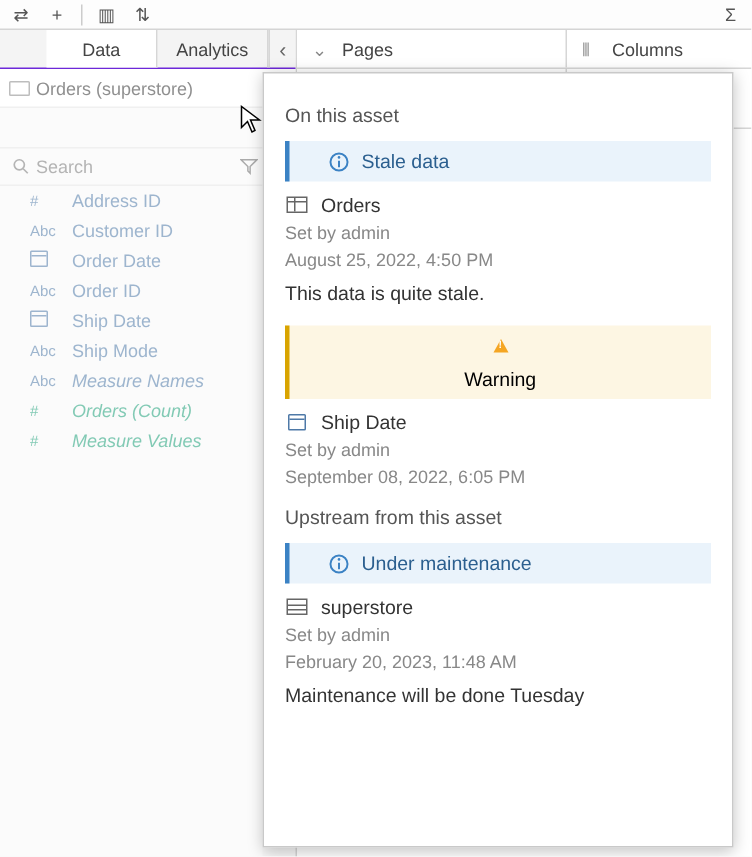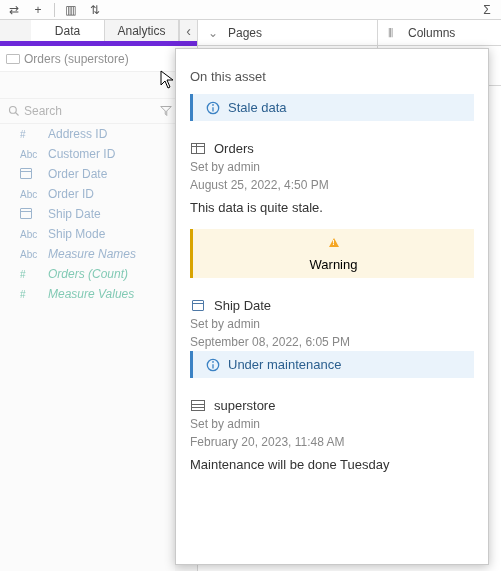--- a/index.html
+++ b/index.html
@@ -6,21 +6,21 @@
 body { background: #f7f7f7; width: 501px; height: 571px; overflow: hidden; position: relative; font-size: 12px; color: #333; }
 
 
 .top-toolbar { height: 20px; border-bottom: 1px solid #d5d5d5; background: #fdfdfd; display: flex; align-items: center; gap: 8px; padding: 0 6px; color: #555; }
 .top-toolbar .ico { width: 16px; height: 16px; display: inline-flex; align-items: center; justify-content: center; color: #555; font-size: 12px; }
 .top-toolbar .sep { width: 1px; height: 14px; background: #ccc; }
 
 
 .left-pane { position: absolute; left: 0; top: 20px; width: 198px; bottom: 0; background: #f7f7f7; border-right: 1px solid #d6d6d6; }
 
-.side-tabs { display: flex; height: 26px; border-bottom: 5px solid #6d28d9; background: #f4f4f4; align-items: stretch; padding-left: 31px; }
+.side-tabs { display: flex; height: 26px; border-bottom: 1px solid #6d28d9; background: #f4f4f4; align-items: stretch; padding-left: 31px; }
 .side-tab { flex: 1; display: flex; align-items: center; justify-content: center; font-size: 12px; color: #444; border-right: 1px solid #d6d6d6; position: relative; }
 .side-tab.active { background: #ffffff; }
 .side-tabs .collapse { width: 18px; display: flex; align-items: center; justify-content: center; color: #666; border-left: 1px solid #d6d6d6; font-size: 14px; line-height: 1; }
 
 .datasource-row { display: flex; align-items: center; height: 26px; padding: 0 6px; gap: 4px; background: #fff; border-bottom: 1px solid #e4e4e4; position: relative; }
 .ds-icon { width: 14px; height: 10px; border: 1px solid #888; border-radius: 1px; display: inline-block; flex-shrink: 0; }
 .ds-warn { position: absolute; right: 6px; top: 5px; }
 .tri-warn { width: 0; height: 0; border-left: 5px solid transparent; border-right: 5px solid transparent; border-bottom: 9px solid #f5a623; display: inline-block; position: relative; }
 .tri-warn::after { content: "!"; position: absolute; left: -2px; top: 1px; font-size: 7px; color: #fff; font-weight: bold; width: 4px; text-align: center; }
 
@@ -57,21 +57,21 @@
 
 
 .cursor { position: absolute; left: 160px; top: 70px; z-index: 30; pointer-events: none; }
 .cursor svg { width: 16px; height: 20px; }
 
 
 .popover { position: absolute; left: 175px; top: 48px; right: 12px; bottom: 6px; background: #fff; border: 1px solid #c9c9c9; box-shadow: 0 2px 10px rgba(0,0,0,0.25); z-index: 20; padding: 14px 14px 10px; overflow: hidden; font-size: 13px; color: #333; }
 .pop-section-title { font-size: 13px; color: #555; margin: 10px 0 10px; }
 .pop-section-title:first-child { margin-top: 6px; }
 
-.banner { display: flex; align-items: center; gap: 8px; padding: 6px 13px; border-left: 3px solid; font-size: 13px; margin-bottom: 20px; }
+.banner { display: flex; align-items: center; gap: 8px; padding: 6px 26px; border-left: 3px solid; font-size: 13px; margin-bottom: 8px; }
 .banner.info { background: #eaf3fb; border-color: #3b82c4; color: #2b5f8f; }
 .banner.warn { background: #fdf6e3; border-color: #d9a400; color: #000000; flex-direction: column; }
 .banner .b-ico { width: 14px; height: 14px; display: inline-flex; align-items: center; justify-content: center; flex-shrink: 0; }
 .banner.info .b-ico { color: #3b82c4; }
 
 .meta-row { display: flex; align-items: center; gap: 8px; margin: 4px 0 2px; font-size: 13px; }
 .meta-row .m-ico { width: 16px; display: inline-flex; align-items: center; justify-content: center; color: #555; }
 .meta-sub { font-size: 12px; color: #888; line-height: 1.5; }
 .meta-msg { font-size: 13px; color: #333; margin: 6px 0 14px; }
 
@@ -223,20 +223,21 @@
   </div>
   <div class="meta-row">
     <span class="m-ico">
         <span class="cal-ico"></span>
       </span>
     <span>Ship Date</span>
   </div>
   <div class="meta-sub">Set by admin</div>
   <div class="meta-sub">September 08, 2022, 6:05 PM</div>
 
+  <div class="pop-section-title">Upstream from this asset</div>
 
   <div class="banner info">
     <span class="b-ico">
       <svg width="14" height="14" viewBox="0 0 16 16">
           <circle cx="8" cy="8" r="6.5" fill="none" stroke="currentColor" stroke-width="1.5"></circle>
           <line x1="8" y1="7" x2="8" y2="12" stroke="currentColor" stroke-width="1.5"></line>
           <circle cx="8" cy="4.5" r="1" fill="currentColor"></circle>
         </svg>
     </span>
     <span>Under maintenance</span>

